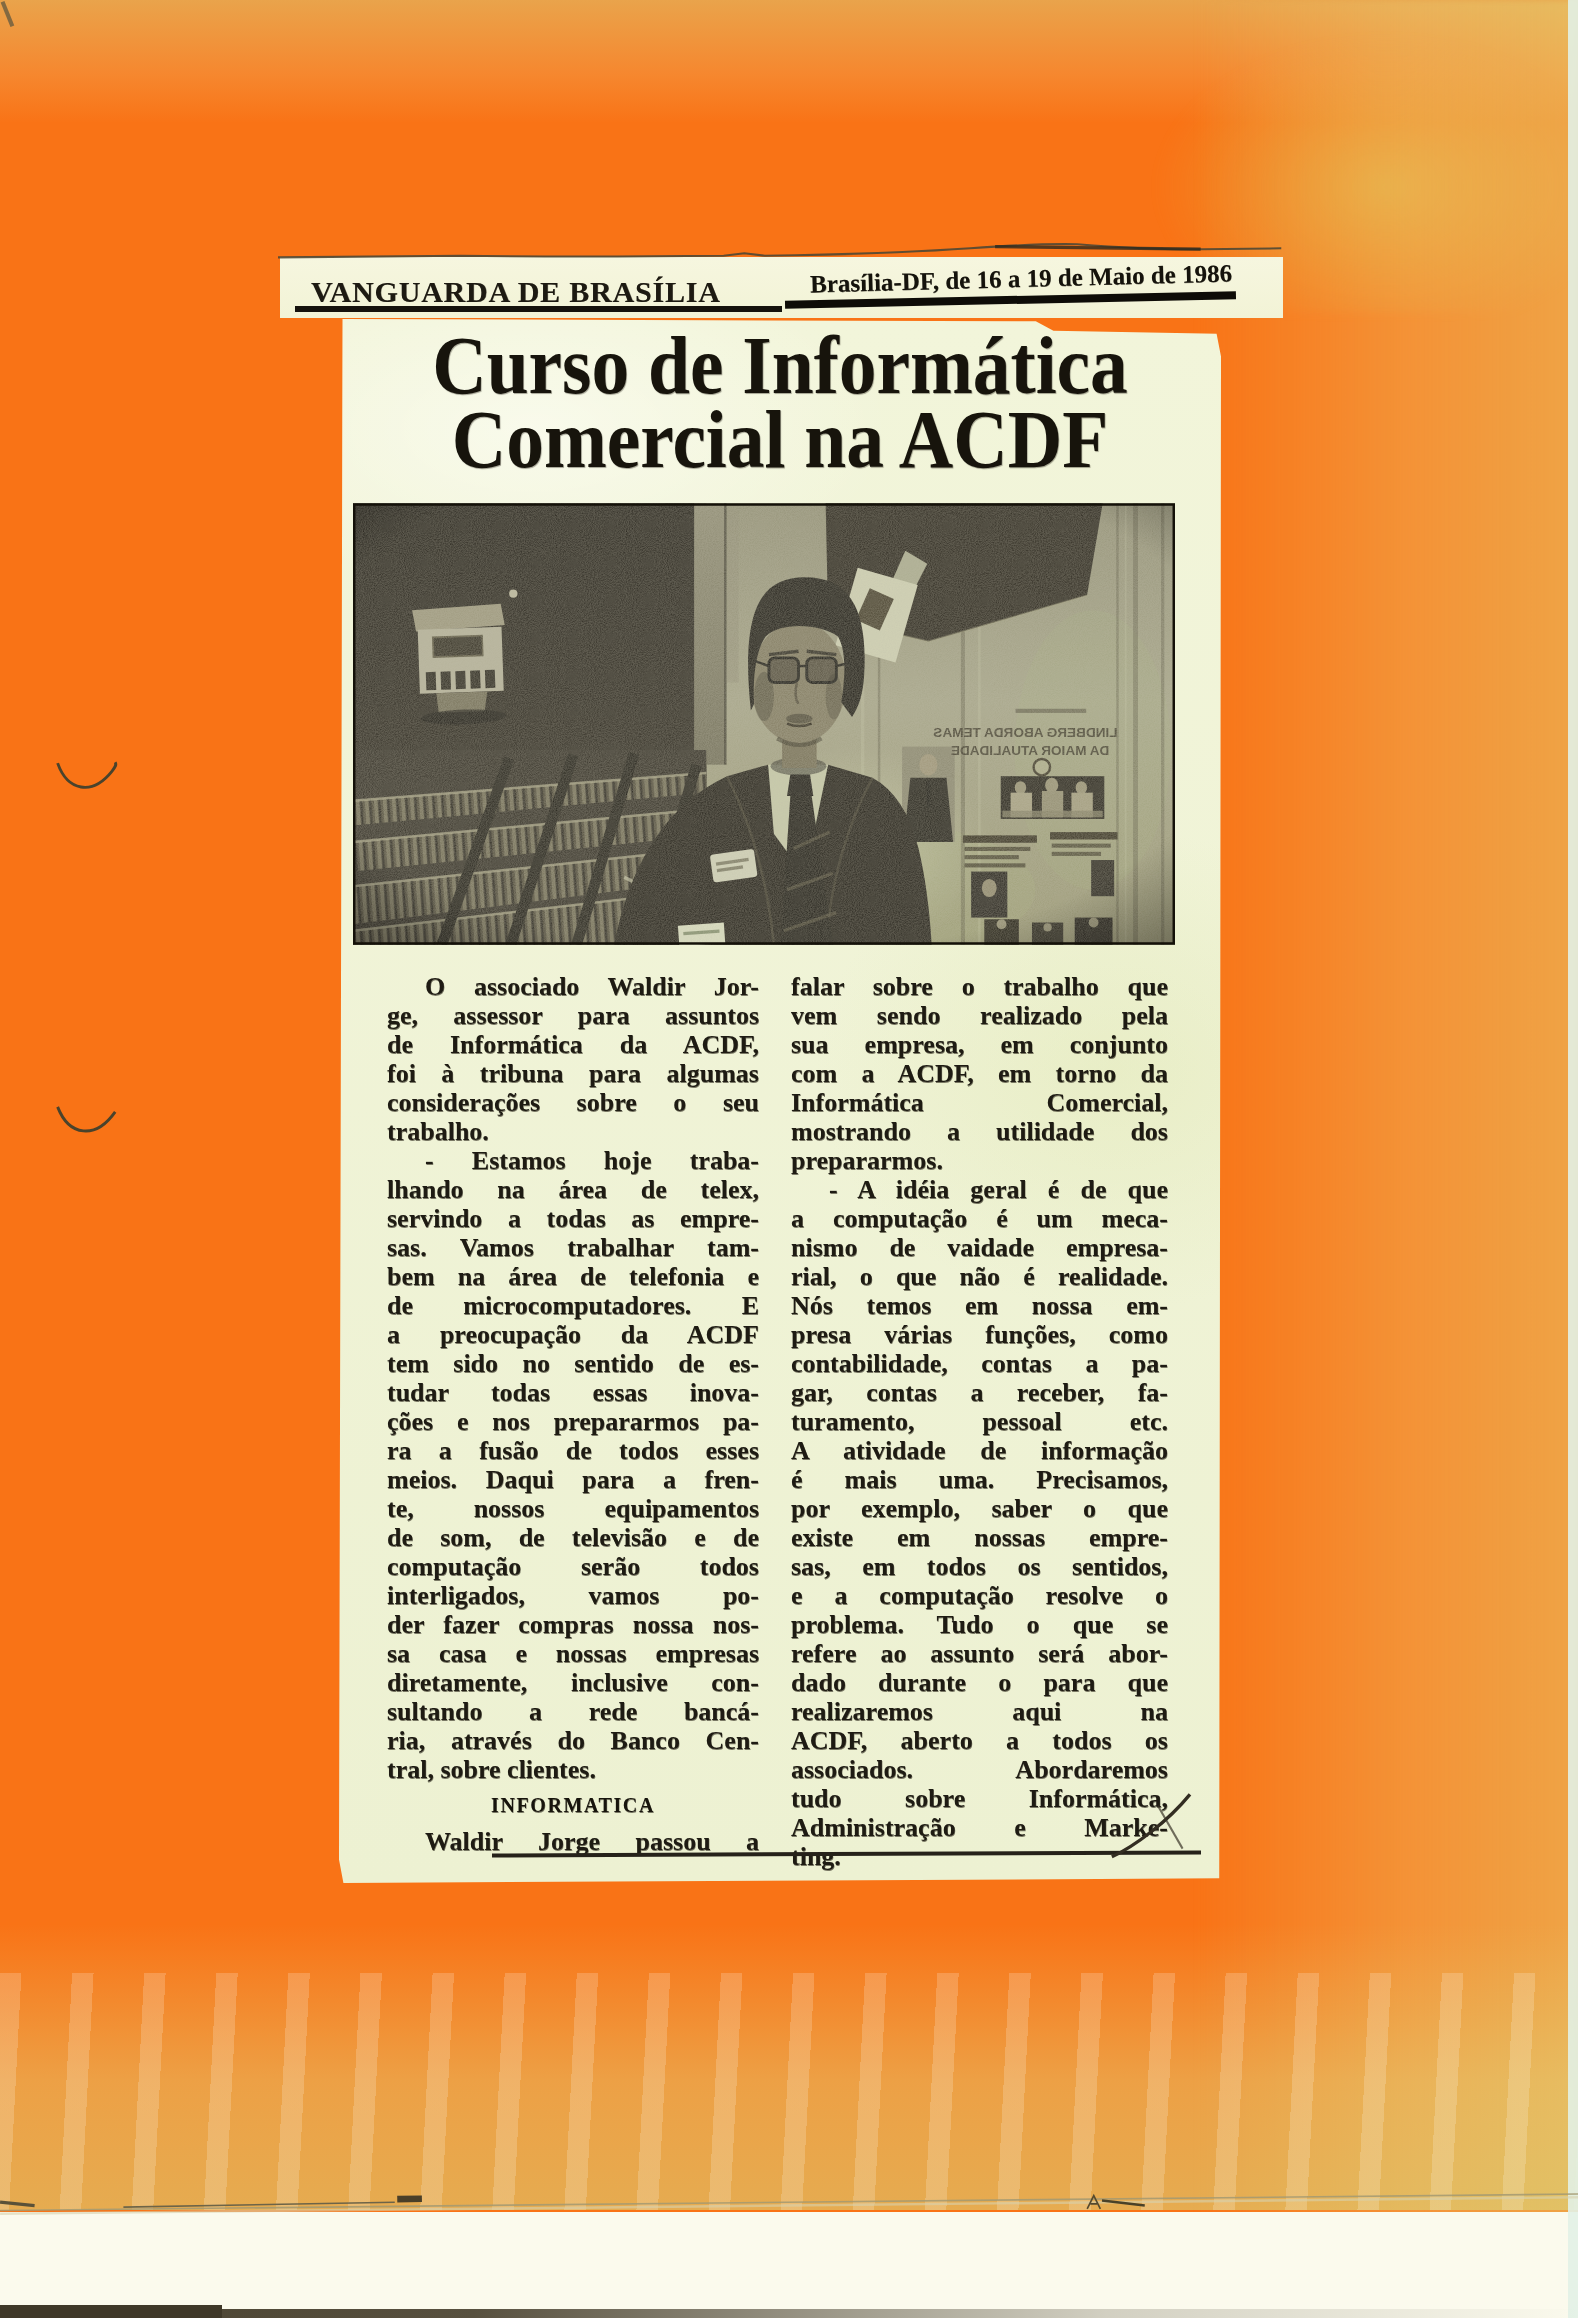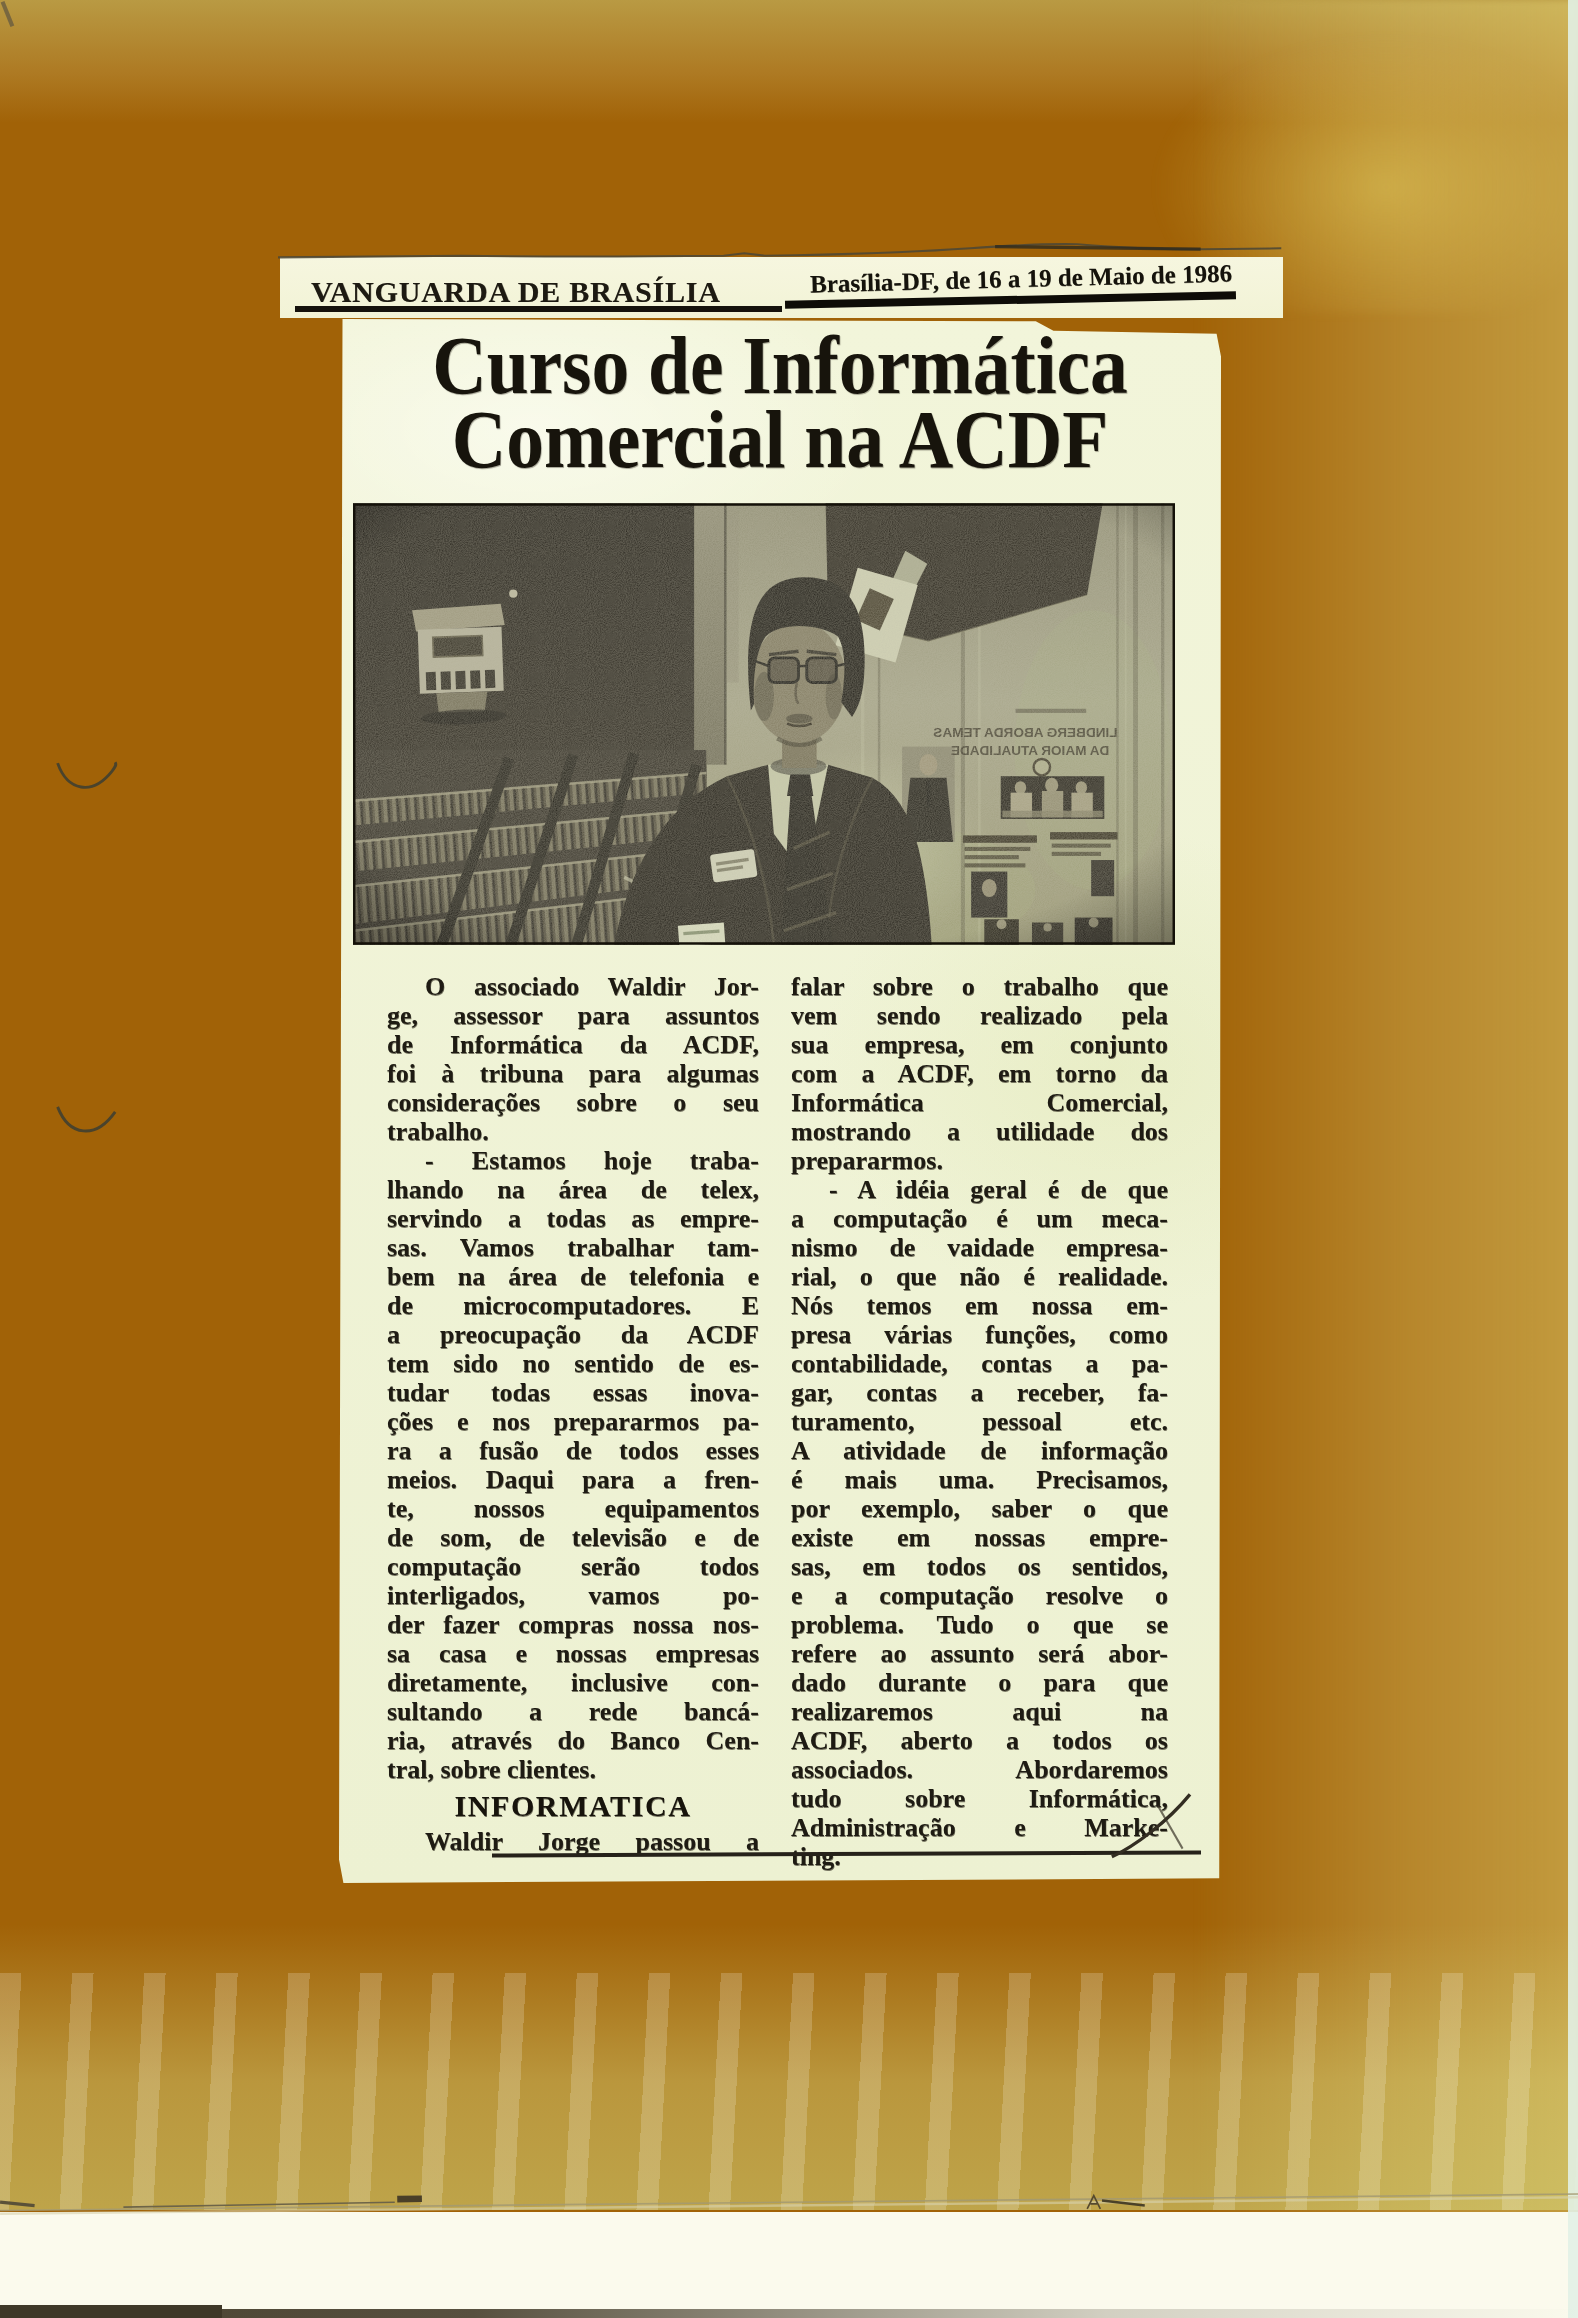--- a/index.html
+++ b/index.html
@@ -1,16 +1,16 @@
 <!DOCTYPE html>
 <html style="font-size:13px"><head>
 <meta charset="utf-8">
 <style>
   html,body{margin:0;padding:0;background:#e9e6d8;}
-  #canvas{position:relative;width:1579px;height:2319px;background:#a16207;overflow:hidden;
+  #canvas{position:relative;width:1579px;height:2319px;background:#f97316;overflow:hidden;
           font-family:"Liberation Serif", serif;}
   
   .stain{position:absolute;pointer-events:none;}
   #stain-top{left:0;top:0;width:100%;height:123px;
      background:linear-gradient(to bottom, rgba(214,222,140,.45), rgba(230,228,160,.18) 60%, rgba(230,228,160,0));}
   #stain-topright{left:1151px;top:33px;width:428px;height:280px;
      background:radial-gradient(ellipse at 55% 55%, rgba(222,198,84,.55), rgba(222,198,84,0) 70%);filter:blur(5px);}
   #stain-right{right:0;top:0;width:386px;height:100%;
      background:linear-gradient(to right, rgba(233,219,130,0), rgba(233,219,130,.30) 55%, rgba(228,212,118,.5));filter:blur(3.3px);}
   #stain-bottom{left:0;top:1924px;width:100%;height:286px;
@@ -45,21 +45,21 @@
   
   #photo{position:absolute;left:14px;top:184px;width:822px;height:442px;}
   
   .col{position:absolute;top:640px;font-size:26px;line-height:29px;font-weight:700;color:#1e1b13;
      text-shadow:0.5px 0.5px 0.6px rgba(25,20,10,.55);margin-top:13px;}
   #col-left{left:48px;width:372px;}
   #col-right{left:452px;width:377px;}
   .aline{text-align:justify;text-align-last:justify;white-space:normal;}
   .aline.last{text-align-last:left;}
   .aline.indent{text-indent:38px;}
-  .subhead{margin-top:7.4px;height:36px;text-align:center;font-size:30px;letter-spacing:1.6px;font-weight:700;color:#17140c;}
+  .subhead{margin-top:7.4px;height:36px;text-align:center;font-size:20px;letter-spacing:1.6px;font-weight:700;color:#17140c;}
   #bottom-rule{position:absolute;left:153px;top:1533px;width:709px;height:4.1px;background:#26221a;transform:rotate(-.25deg);}
   
   #page-marks{position:absolute;left:0;top:0;width:1579px;height:2319px;pointer-events:none;}
 </style>
 </head>
 <body>
 
 <div id="canvas">
 
   <div class="stain" id="stain-top"></div>

